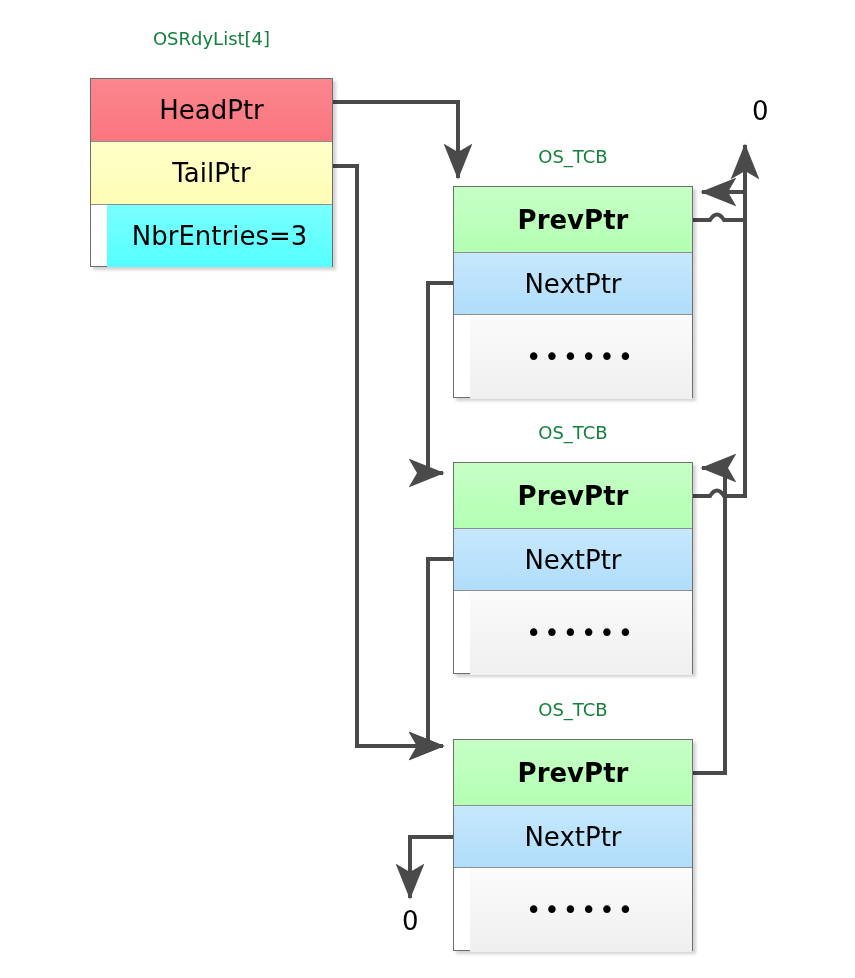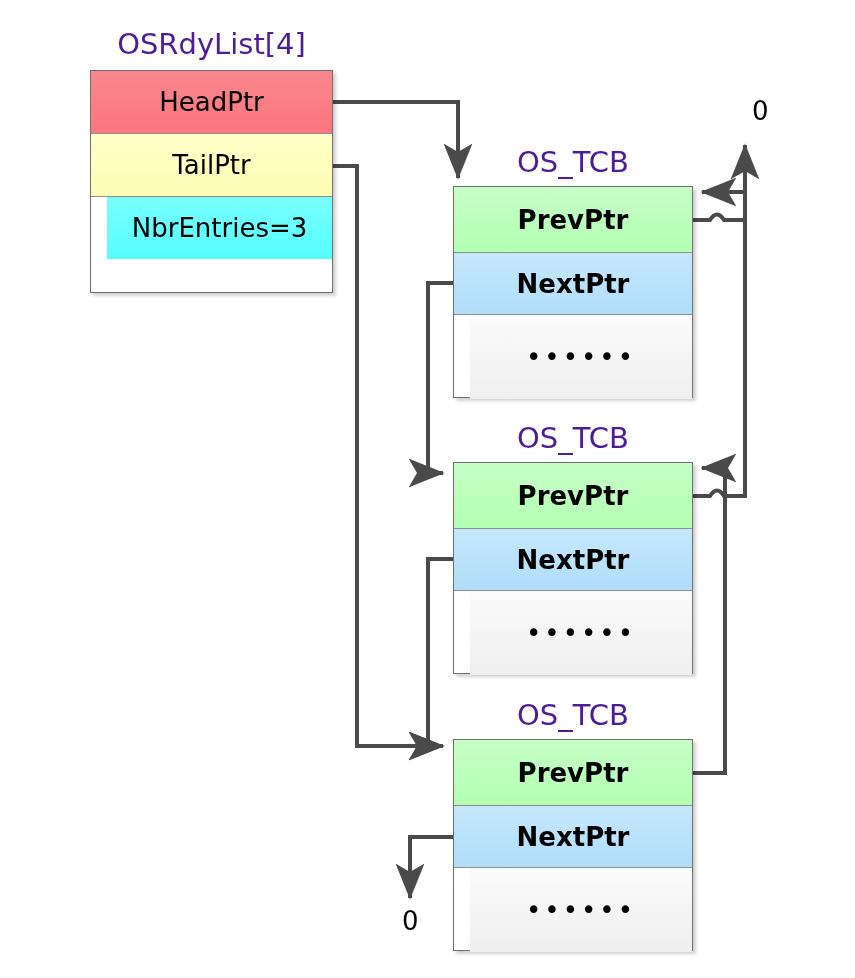--- a/index.html
+++ b/index.html
@@ -21,22 +21,22 @@
     position: absolute;
     left: 0;
     top: 0;
     width: 855px;
     height: 978px;
     pointer-events: none;
   }
 
   .caption {
     position: absolute;
-    font-size: 29px;
-    color: #4c1d95;
+    font-size: 18px;
+    color: #15803d;
     text-align: center;
     white-space: nowrap;
     line-height: 1;
   }
 
   .struct {
     position: absolute;
     box-sizing: border-box;
     border: 1px solid #6e6e6e;
     box-shadow: 3px 3px 3px rgba(0,0,0,0.18);
@@ -51,21 +51,21 @@
     color: #000000;
     border-bottom: 1px solid #8f8f8f;
     white-space: nowrap;
   }
   .row:last-child { border-bottom: none; margin-left: 16px; }
 
   .row-head   { background: linear-gradient(#fb868d, #fb767e); }
   .row-tail   { background: linear-gradient(#ffffc9, #fdfdb4); }
   .row-nbr    { background: linear-gradient(#79ffff, #55ffff); }
   .row-prev   { background: linear-gradient(#c6ffc6, #b3ffb3); font-weight: bold; }
-  .row-next   { background: linear-gradient(#c6e8fc, #b0ddfa); font-weight: bold; }
+  .row-next   { background: linear-gradient(#c6e8fc, #b0ddfa); }
   .row-dots   { background: linear-gradient(#fbfbfb, #efefef); color:#000; }
 
   .dots {
     letter-spacing: 3px;
     font-size: 26px;
   }
 
   .zero-label {
     position: absolute;
     font-size: 26px;
@@ -100,21 +100,21 @@
       <path d="M 693 220 L 710 220 Q 717 209 724 220 L 745 220 L 745 145" marker-end="url(#arrowEnd)"></path>
 
       <path d="M 693 496 L 710 496 Q 717 485 724 496 L 745 496 L 745 192 L 702 192" marker-end="url(#arrowEnd)"></path>
 
       <path d="M 693 773 L 725 773 L 725 468 L 702 468" marker-end="url(#arrowEnd)"></path>
     </g>
   </svg>
 
   <div class="caption" style="left:90px; top:30px; width:243px;">OSRdyList[4]</div>
 
-  <div class="struct" style="left:90px; top:70px; width:243px; height:223px;">
+  <div class="struct" style="left:90px; top:78px; width:243px; height:189px;">
     <div class="row row-head" style="height:63px;">
       <span>HeadPtr</span>
     </div>
     <div class="row row-tail" style="height:63px;text-align:right;">
       <span>TailPtr</span>
     </div>
     <div class="row row-nbr" style="height:62px;">
       <span>NbrEntries=3</span>
     </div>
   </div>

